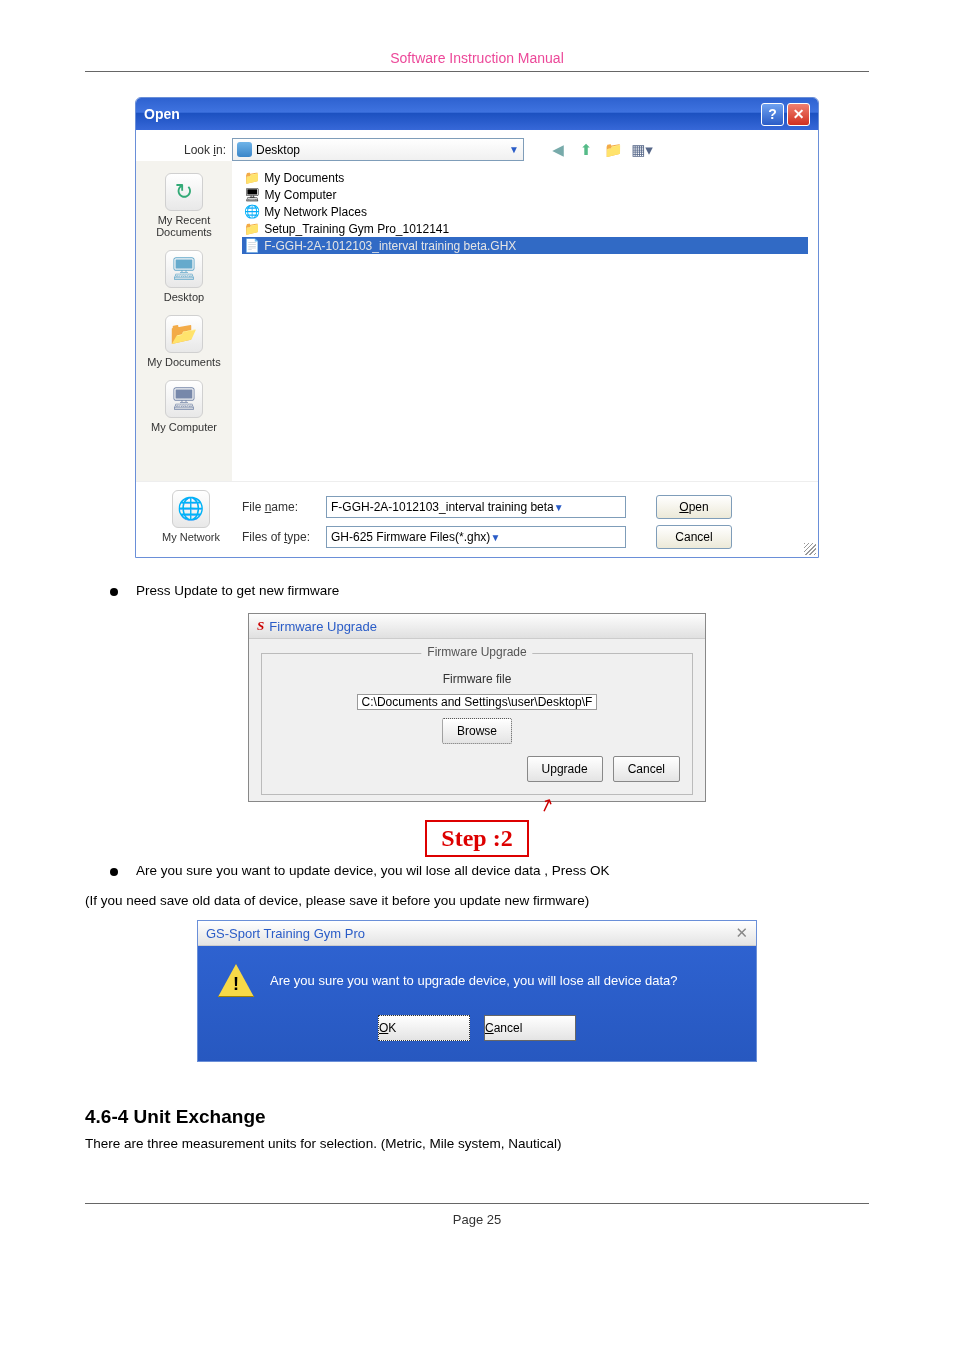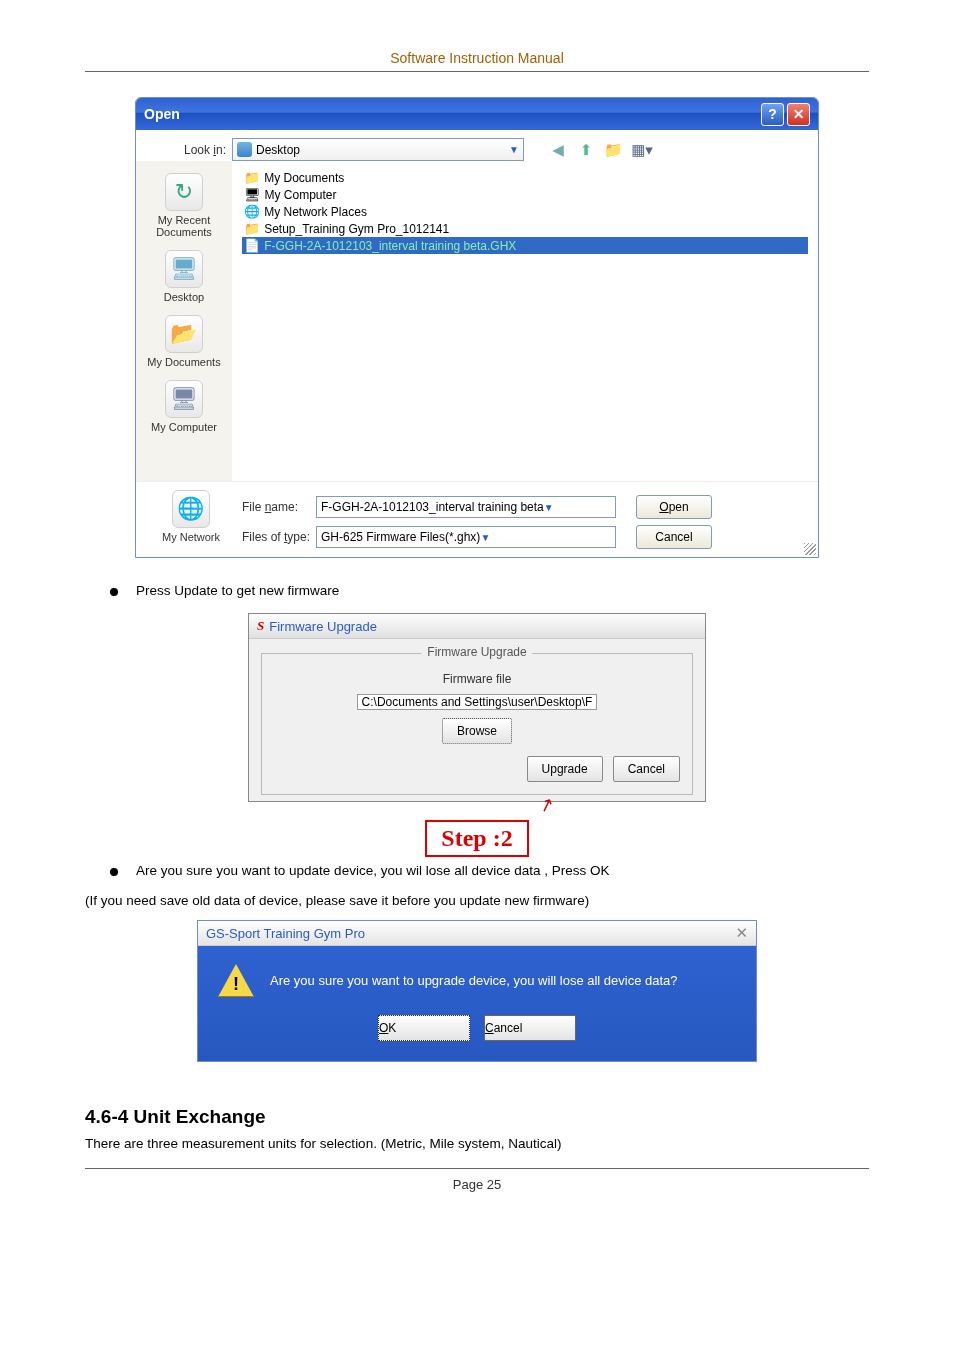--- a/index.html
+++ b/index.html
@@ -10,21 +10,21 @@
     background: #fff;
     width: 954px;
   }
   .page {
     padding: 50px 85px 30px 85px;
   }
   .header-title {
     text-align: center;
     font-family: Verdana, sans-serif;
     font-size: 14px;
-    color: #a16207;
+    color: #ec4899;
     padding-bottom: 5px;
     border-bottom: 1.5px solid #666;
     margin-bottom: 25px;
   }
   
   .open-dialog {
     width: 682px;
     margin: 0 auto 25px auto;
     border: 1px solid #6a8fd8;
     border-radius: 6px 6px 0 0;
@@ -137,21 +137,21 @@
   }
   .file-item {
     display: flex;
     align-items: center;
     gap: 4px;
     height: 17px;
     padding: 0 2px;
   }
   .file-item.selected {
     background: #316ac5;
-    color: #86efac;
+    color: #e5e5e5;
   }
   .fi-folder::before {
     content: "📁";
     font-size: 13px;
   }
   .fi-comp::before {
     content: "🖥";
     font-size: 13px;
   }
   .fi-net::before {
@@ -175,20 +175,21 @@
   }
   .bottom-fields {
     flex: 1;
     display:flex;
     flex-direction:column;
     gap: 6px;
   }
   .field-row {
     display:flex;
     align-items:center;
+    gap: 10px;
   }
   .field-label {
     width: 74px;
     font-size: 12px;
     color:#333;
   }
   .field-combo {
     flex: 0 0 290px;
     height: 20px;
     border: 1px solid #7f9db9;
@@ -410,21 +411,21 @@
     font-weight: bold;
     margin: 44px 0 4px 0;
   }
   .footer {
     border-top: 1.5px solid #666;
     text-align:center;
     padding-top: 8px;
     font-family: Verdana, sans-serif;
     font-size: 13px;
     color:#333;
-    margin-top: 17px;
+    margin-top: 52px;
   }
 </style>
 </head>
 <body>
 
 <div class="page">
 
   <div class="header-title">Software Instruction Manual</div>
 
   <div class="open-dialog">

